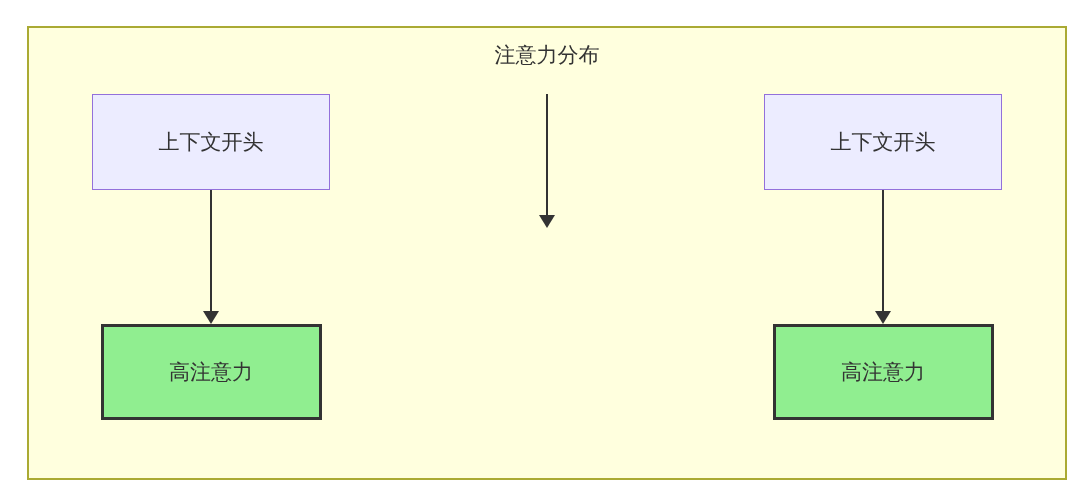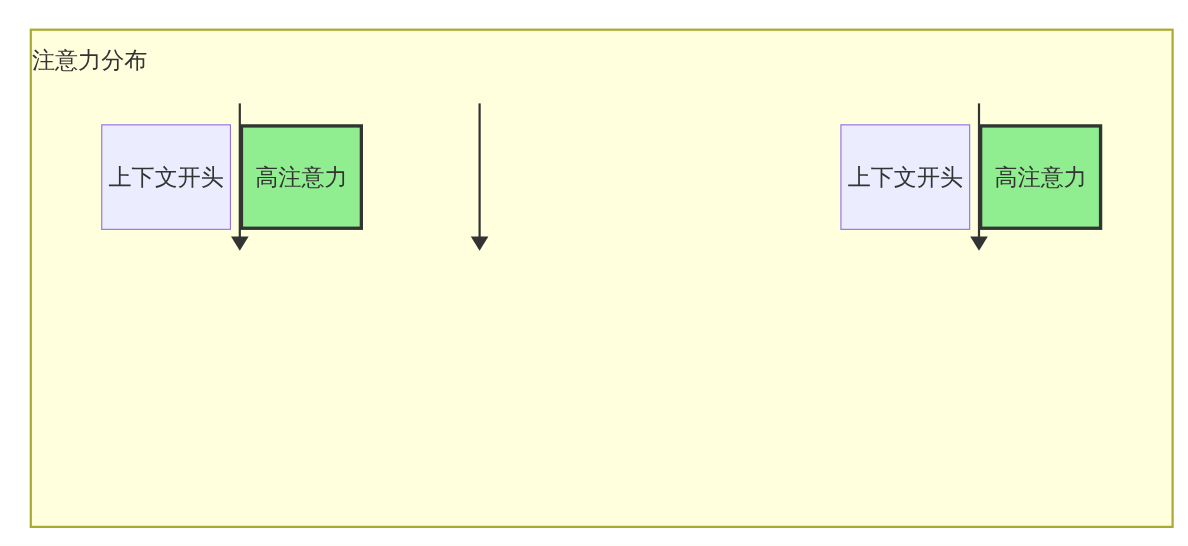--- a/index.html
+++ b/index.html
@@ -26,34 +26,36 @@
     position: absolute;
     left: 27px;
     top: 26px;
     width: 1040px;
     height: 454px;
     background: var(--container-fill);
     border: 2px solid var(--container-border);
   }
   .diagram-title {
     margin-top: 13px;
+    text-align: center;
     font-size: 21px;
     color: var(--text);
   }
   .columns-row {
     position: absolute;
     top: 66px;
     left: 0;
     width: 100%;
     display: flex;
     justify-content: center;
     gap: 98px;
   }
   .column {
     display: flex;
+    flex-direction: column;
     align-items: center;
     width: 238px;
   }
   .source-node {
     width: 238px;
     height: 96px;
     background: var(--source-fill);
     border: 1.5px solid var(--source-border);
     display: flex;
     align-items: center;

